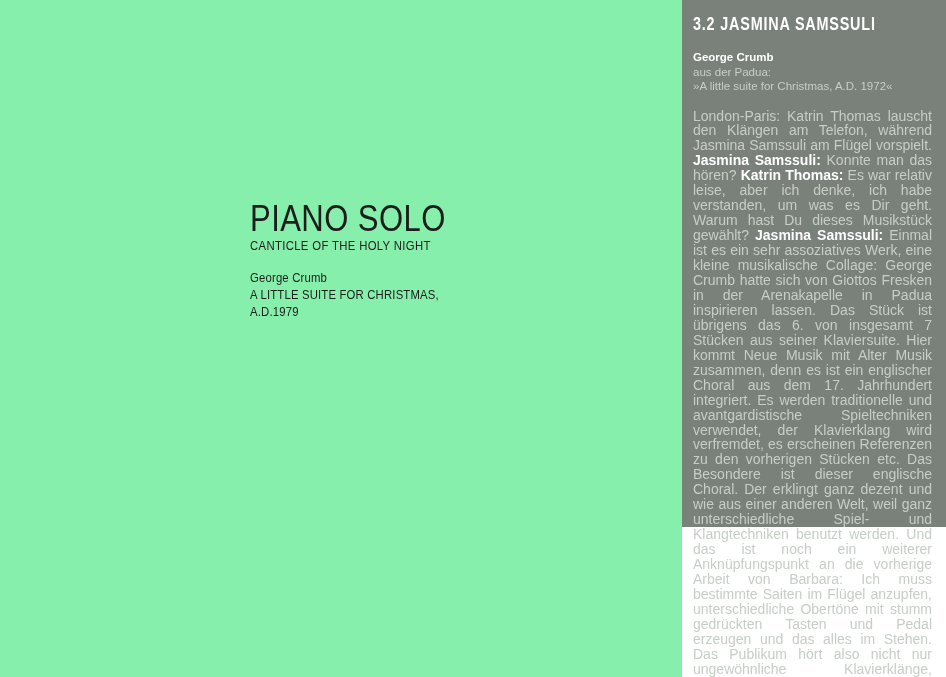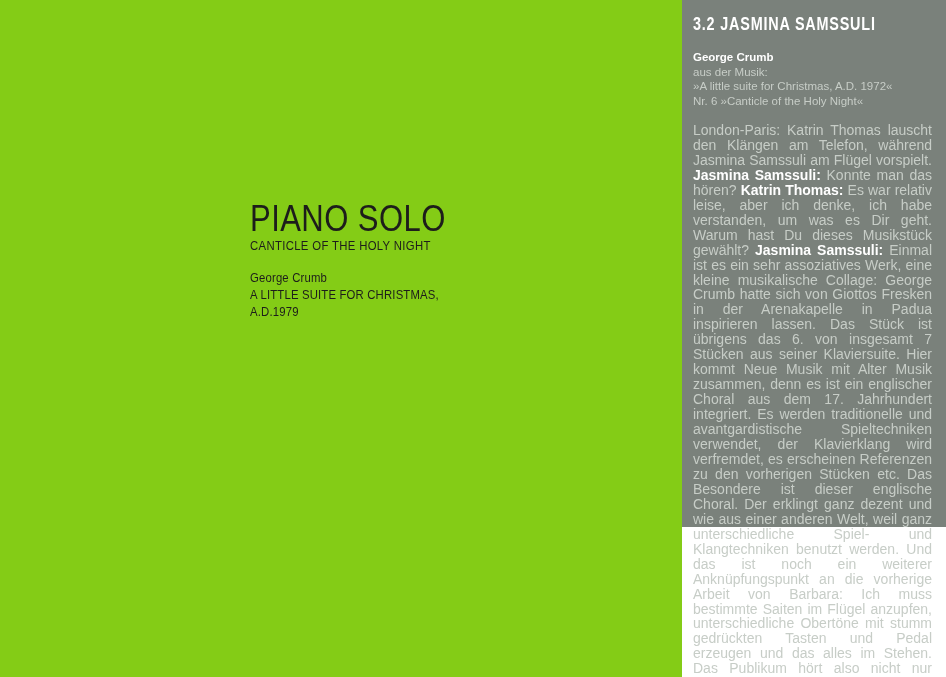--- a/index.html
+++ b/index.html
@@ -10,21 +10,21 @@
     background: #ffffff;
     overflow: hidden;
     font-family: "Liberation Sans", sans-serif;
   }
 
   
   .left-page {
     position: absolute;
     left: 0; top: 0;
     width: 682px; height: 677px;
-    background: #84cc16;
+    background: #86efac;
   }
   .title-block {
     position: absolute;
     left: 250px;
     top: 200px;
     color: var(--left-text, #1d1d1b);
     transform: scaleX(0.84);
     transform-origin: left top;
   }
   .main-title {
@@ -103,18 +103,17 @@
       <div>A LITTLE SUITE FOR CHRISTMAS,</div>
       <div>A.D.1979</div>
     </div>
   </div>
 </div>
 
 <div class="right-page">
   <h2 class="section-heading">3.2 JASMINA SAMSSULI</h2>
   <div class="piece-credits">
     <div class="composer">George Crumb</div>
-    <div>aus der Musik:</div>
+    <div>aus der Padua:</div>
     <div>»A little suite for Christmas, A.D. 1972«</div>
-    <div>Nr. 6 »Canticle of the Holy Night«</div>
   </div>
   <p class="interview"><span>London-Paris: Katrin Thomas lauscht den Klängen am Telefon, während Jasmina Samssuli am Flügel vorspielt. </span><span class="bold-name">Jasmina Samssuli:</span><span> Konnte man das hören? </span><span class="bold-name">Katrin Thomas:</span><span> Es war relativ leise, aber ich denke, ich habe verstanden, um was es Dir geht. Warum hast Du dieses Musikstück gewählt? </span><span class="bold-name">Jasmina Samssuli:</span><span> Einmal ist es ein sehr assoziatives Werk, eine kleine musikalische Collage: George Crumb hatte sich von Giottos Fresken in der Arenakapelle in Padua inspirieren lassen. Das Stück ist übrigens das 6. von insgesamt 7 Stücken aus seiner Klaviersuite. Hier kommt Neue Musik mit Alter Musik zusammen, denn es ist ein englischer Choral aus dem 17. Jahrhundert integriert. Es werden traditionelle und avantgardistische Spieltechniken verwendet, der Klavierklang wird verfremdet, es erscheinen Referenzen zu den vorherigen Stücken etc. Das Besondere ist dieser englische Choral. Der erklingt ganz dezent und wie aus einer anderen Welt, weil ganz unterschiedliche Spiel- und Klangtechniken benutzt werden. Und das ist noch ein weiterer Anknüpfungspunkt an die vorherige Arbeit von Barbara: Ich muss bestimmte Saiten im Flügel anzupfen, unterschiedliche Obertöne mit stumm gedrückten Tasten und Pedal erzeugen und das alles im Stehen. Das Publikum hört also nicht nur ungewöhnliche Klavierklänge, sondern sieht auch ungewohnte Bewegungen: Der Pianist geht sozusagen aus der üblichen »Spielperspektive« heraus.</span></p>
 </div>
 
 </body></html>

